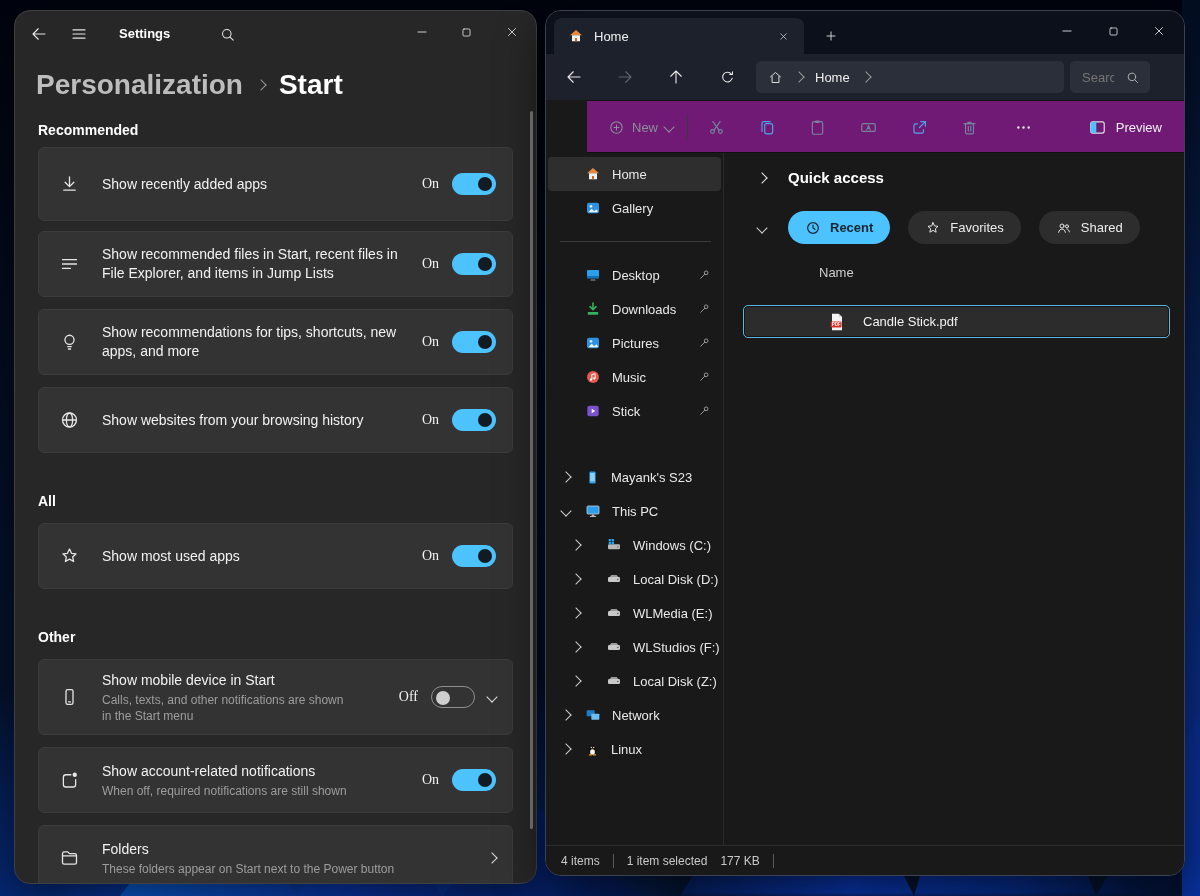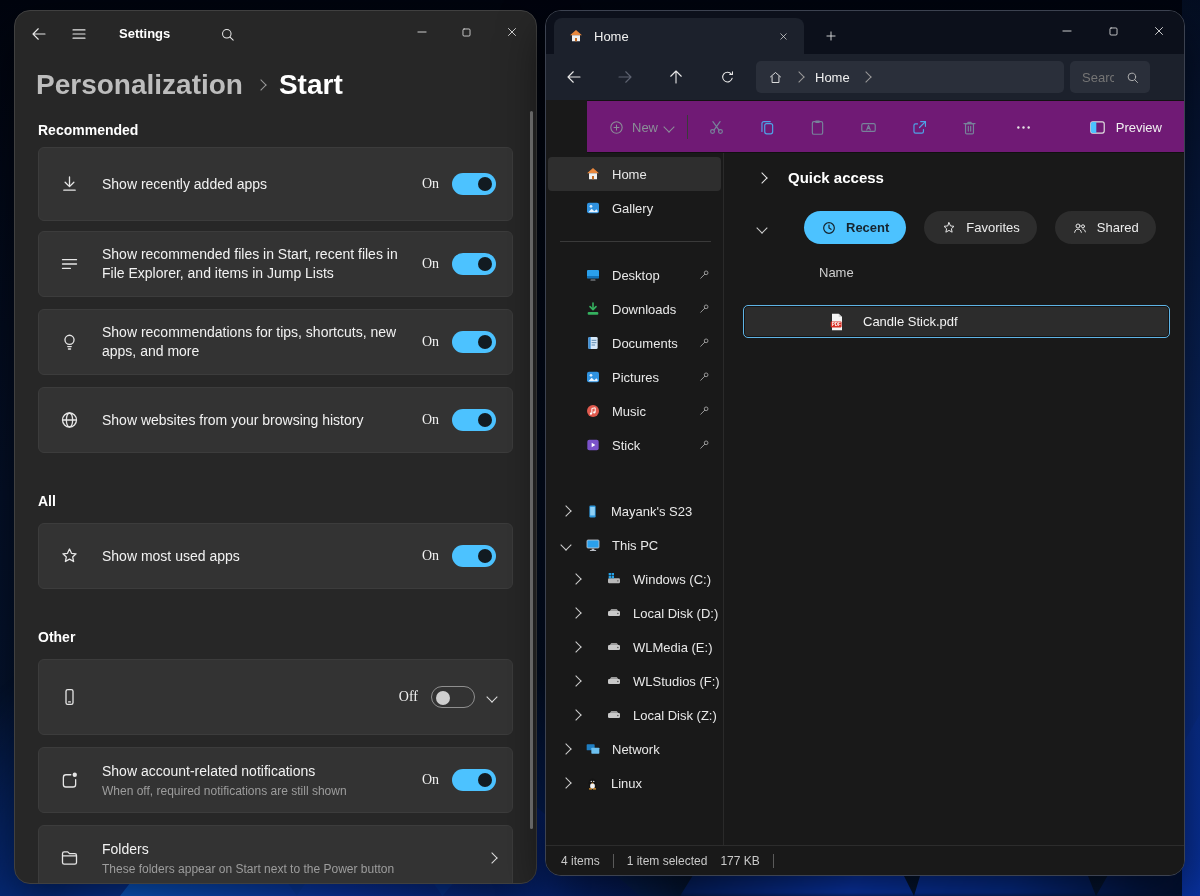--- a/index.html
+++ b/index.html
@@ -101,21 +101,21 @@
   .srow.sel{background:#2e2e2e;}
   .srow .chevbox{position:absolute;left:14px;top:0;bottom:0;display:flex;align-items:center;color:#cfcfcf;}
   .srow.drive{padding-left:58px;}
   .srow.drive .chevbox{left:24px;}
   .srow .pin{position:absolute;right:10px;top:50%;transform:translateY(-50%);color:#9a9a9a;}
   .sb-divider{height:1px;background:#3a3a3a;margin:16px 12px 16px 14px;}
   .sb-gap{height:32px;}
   .e-main{flex:1;position:relative;background:#191919;}
   .qa-header{position:absolute;left:34px;top:16px;display:flex;align-items:center;gap:22px;color:#e8e8e8;}
   .qa-label{font-size:15px;font-weight:700;color:#fff;}
-  .filter-row{position:absolute;left:34px;top:58px;display:flex;align-items:center;gap:38px;}
+  .filter-row{position:absolute;left:34px;top:58px;display:flex;align-items:center;gap:22px;}
   .pills{display:flex;gap:18px;}
   .pill{height:33px;border-radius:17px;display:inline-flex;align-items:center;gap:9px;
         padding:0 17px;font-size:13px;}
   .pill.active{background:#4cc2ff;color:#16242e;font-weight:700;}
   .pill.idle{background:#2d2d2d;color:#ececec;}
   .col-header{position:absolute;left:95px;top:112px;font-size:13px;color:#cfcfcf;}
   .file-row{position:absolute;left:19px;top:152px;width:427px;height:33px;background:#2c2c2c;
         border:1px solid #5fb4e6;border-radius:5px;box-sizing:border-box;
         box-shadow:inset 0 0 0 1px #141414;display:flex;align-items:center;}
   .file-row .ficon{margin-left:83px;}
@@ -263,20 +263,24 @@
       </div>
     </div>
 
     <div class="s-section" style="top:618px">Other</div>
 
     <div class="card" style="top:648px;height:76px">
       <svg class="cicon mono" width="21" height="21" viewBox="0 0 24 24">
           <rect x="8" y="3.5" width="8" height="17" rx="2"></rect>
           <path d="M11 17.6h2"></path>
         </svg>
+      <div class="ctext">
+        <div class="ctitle">Show mobile device in Start</div>
+        <div class="csub" style="max-width:250px">Calls, texts, and other notifications are shown in the Start menu</div>
+      </div>
       <div class="cright">
         <span class="cstate">Off</span>
         <div class="toggle off">
             <div class="knob"></div>
           </div>
         <span class="chev down chevicon"></span>
       </div>
     </div>
 
     <div class="card" style="top:736px;height:66px">
@@ -491,32 +495,20 @@
               <path d="M12.5 10.5 5 18" stroke="#9a9a9a" stroke-width="1.8" stroke-linecap="round"></path>
             </svg>
         </div>
         <div class="srow">
           <svg width="16" height="16" viewBox="0 0 24 24">
               <path d="M12 3v9.5" stroke="#35b15f" stroke-width="2.4" stroke-linecap="round"></path>
               <path d="M7.5 8.5 12 13l4.5-4.5" fill="none" stroke="#35b15f" stroke-width="2.4" stroke-linecap="round" stroke-linejoin="round"></path>
               <rect x="4" y="16.5" width="16" height="4" rx="1.5" fill="#35b15f"></rect>
             </svg>
           <span>Downloads</span>
-          <svg class="pin" width="13" height="13" viewBox="0 0 24 24">
-              <circle cx="15" cy="8" r="3.4" fill="none" stroke="#9a9a9a" stroke-width="1.8"></circle>
-              <path d="M12.5 10.5 5 18" stroke="#9a9a9a" stroke-width="1.8" stroke-linecap="round"></path>
-            </svg>
-        </div>
-        <div class="srow">
-          <svg width="16" height="16" viewBox="0 0 24 24">
-              <rect x="5" y="3" width="14" height="18" rx="2" fill="#d6e9fa"></rect>
-              <path d="M5 5a2 2 0 0 1 2-2h1.5v18H7a2 2 0 0 1-2-2z" fill="#3b8ed6"></path>
-              <path d="M10.5 8h6M10.5 11.5h6M10.5 15h4" stroke="#5b87ab" stroke-width="1.4" stroke-linecap="round"></path>
-            </svg>
-          <span>Documents</span>
           <svg class="pin" width="13" height="13" viewBox="0 0 24 24">
               <circle cx="15" cy="8" r="3.4" fill="none" stroke="#9a9a9a" stroke-width="1.8"></circle>
               <path d="M12.5 10.5 5 18" stroke="#9a9a9a" stroke-width="1.8" stroke-linecap="round"></path>
             </svg>
         </div>
         <div class="srow">
           <svg width="16" height="16" viewBox="0 0 24 24">
               <rect x="3" y="4" width="18" height="16" rx="3" fill="#2f92e0"></rect>
               <circle cx="9" cy="9.5" r="2" fill="#d8edff"></circle>
               <path d="M5 18.5 10 13l4 4 3-3 2 2v2.5z" fill="#eaf5ff"></path>

